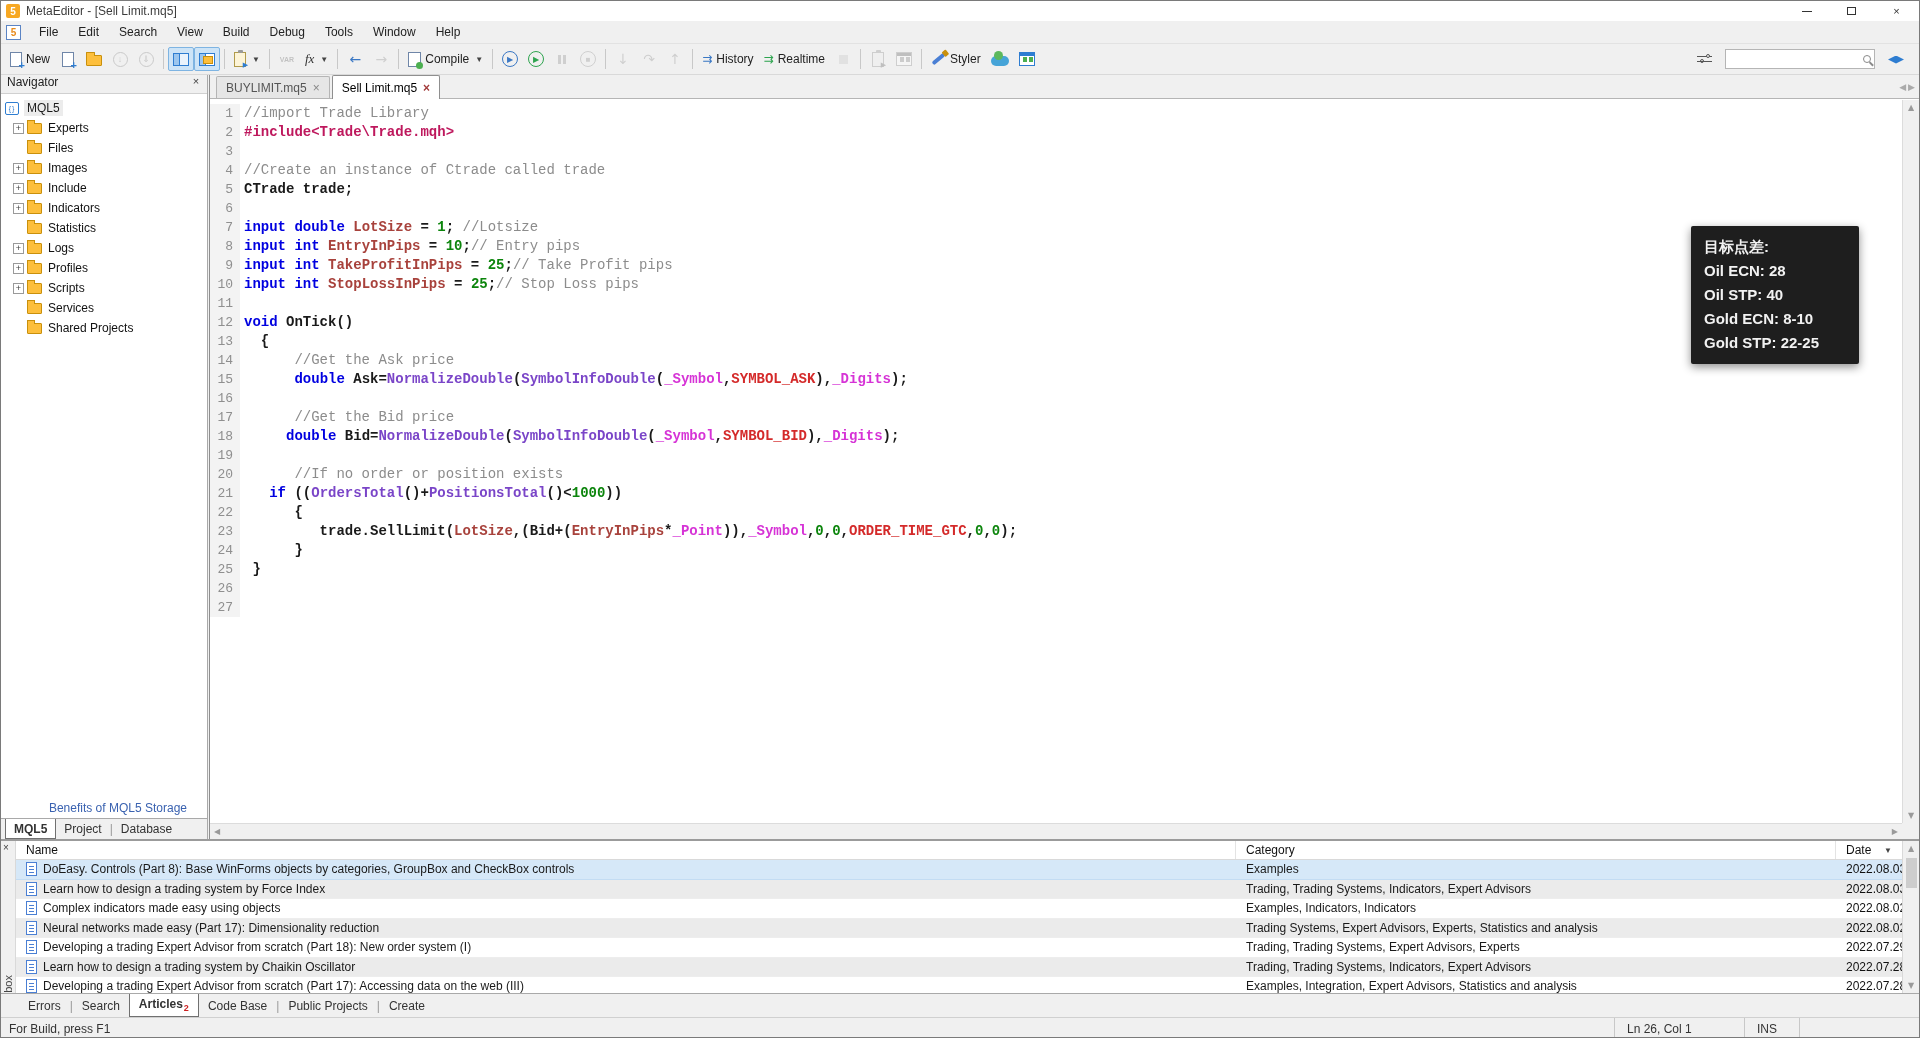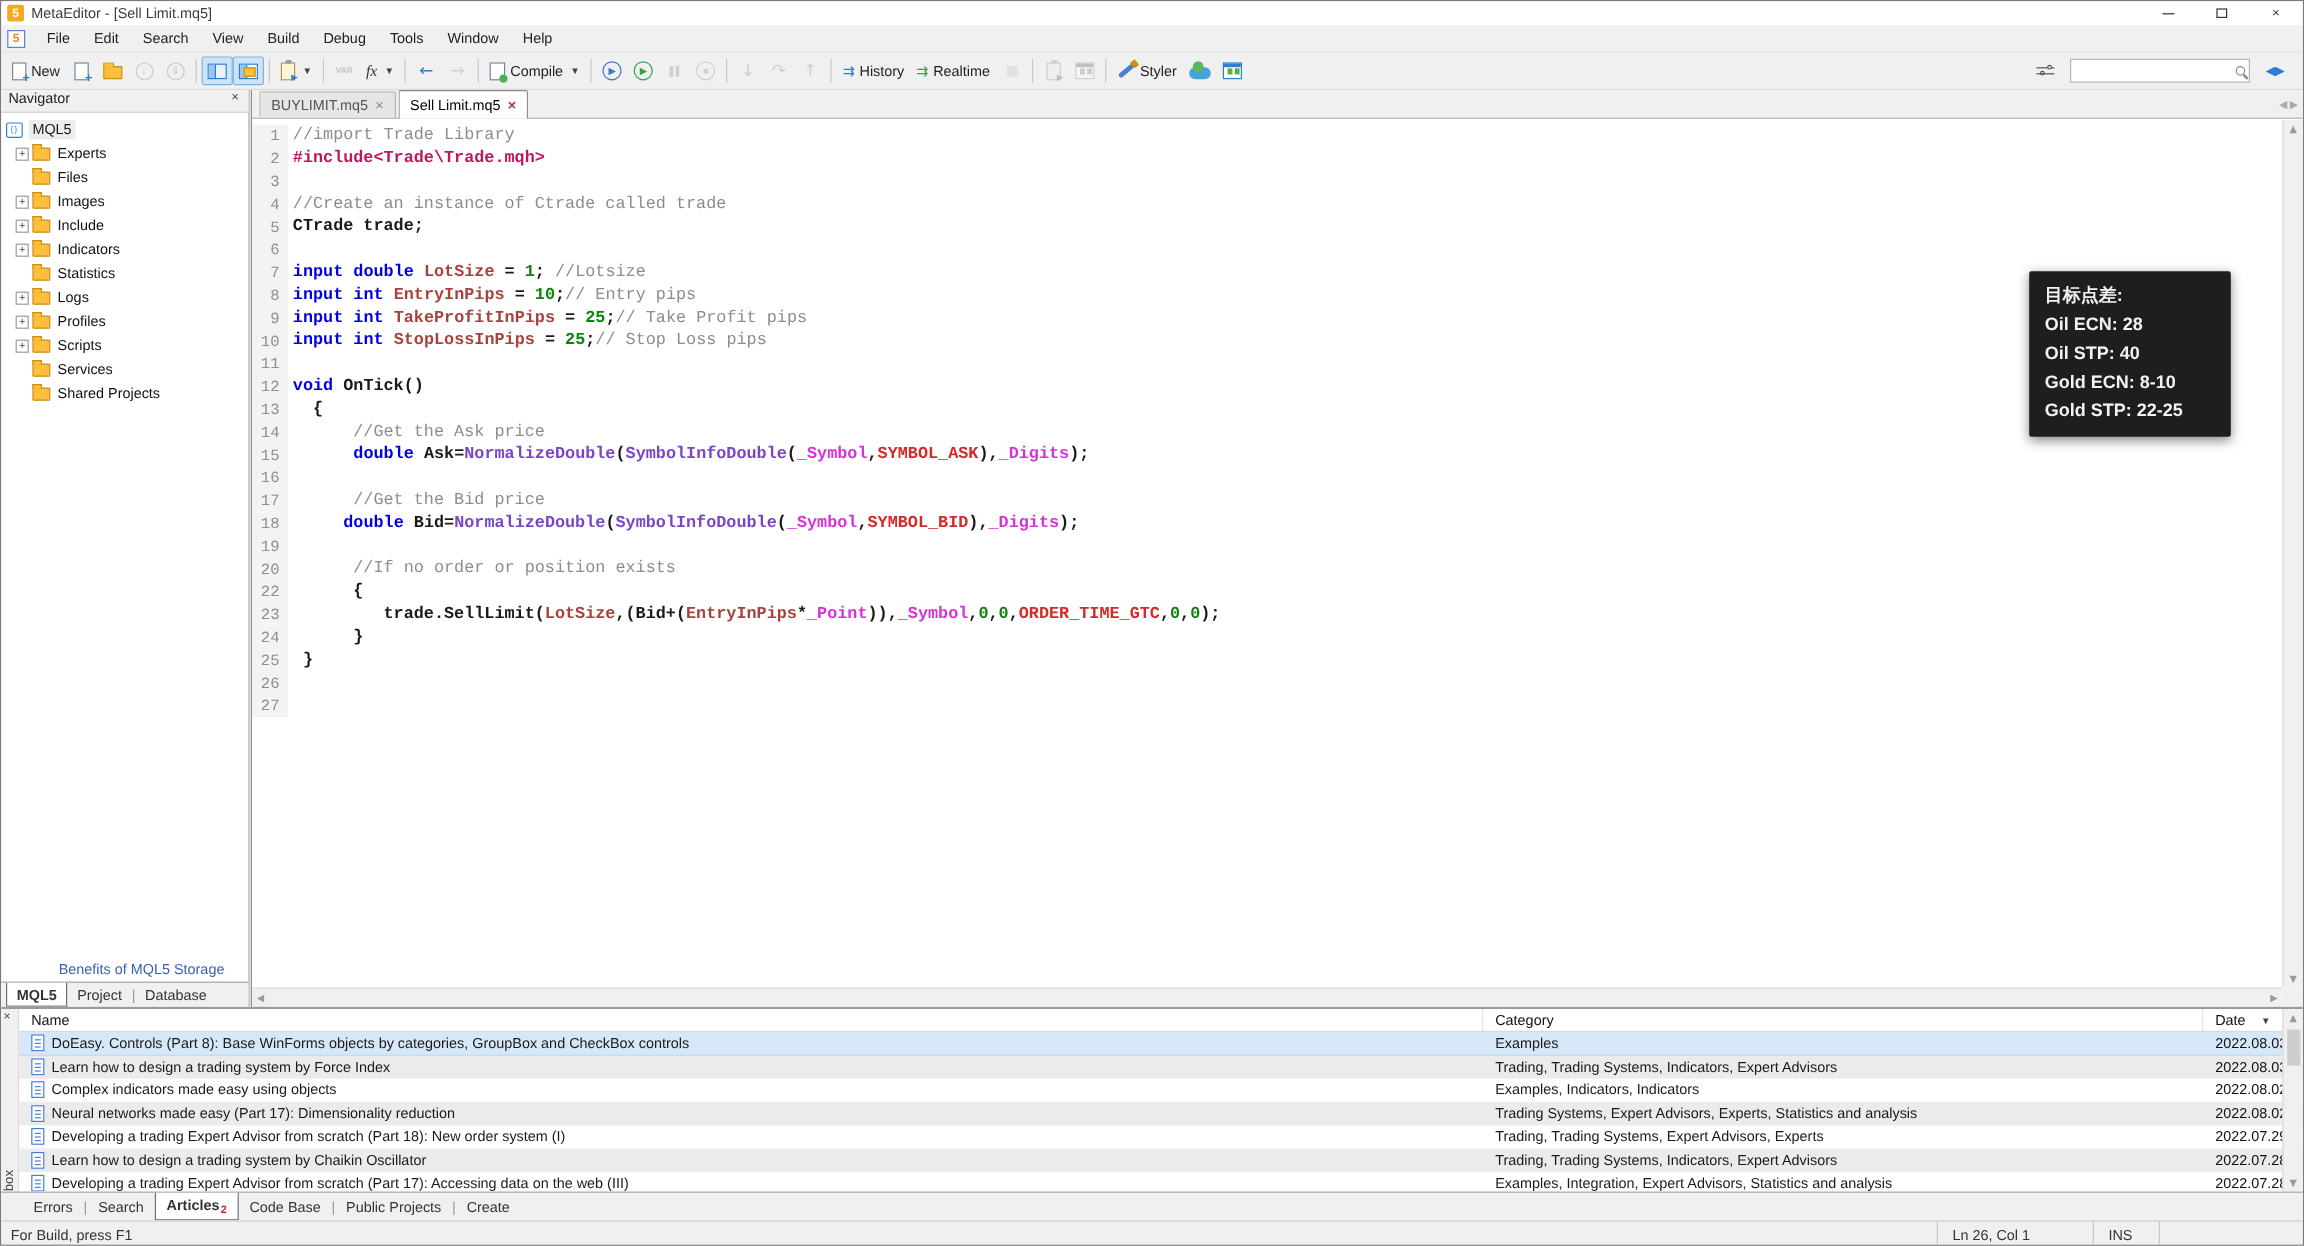--- a/index.html
+++ b/index.html
@@ -429,20 +429,21 @@
         <div class="code-line"><span class="ln">11</span><span class="code"></span></div>
         <div class="code-line"><span class="ln">12</span><span class="code"><span class="tk-k">void</span><span class="tk-p"> OnTick()</span></span></div>
         <div class="code-line"><span class="ln">13</span><span class="code"><span class="tk-p">  {</span></span></div>
         <div class="code-line"><span class="ln">14</span><span class="code"><span class="tk-c">      //Get the Ask price</span></span></div>
         <div class="code-line"><span class="ln">15</span><span class="code"><span class="tk-p">      </span><span class="tk-k">double</span><span class="tk-p"> Ask=</span><span class="tk-f">NormalizeDouble</span><span class="tk-p">(</span><span class="tk-f">SymbolInfoDouble</span><span class="tk-p">(</span><span class="tk-m">_Symbol</span><span class="tk-p">,</span><span class="tk-r">SYMBOL_ASK</span><span class="tk-p">),</span><span class="tk-m">_Digits</span><span class="tk-p">);</span></span></div>
         <div class="code-line"><span class="ln">16</span><span class="code"></span></div>
         <div class="code-line"><span class="ln">17</span><span class="code"><span class="tk-c">      //Get the Bid price</span></span></div>
         <div class="code-line"><span class="ln">18</span><span class="code"><span class="tk-p">     </span><span class="tk-k">double</span><span class="tk-p"> Bid=</span><span class="tk-f">NormalizeDouble</span><span class="tk-p">(</span><span class="tk-f">SymbolInfoDouble</span><span class="tk-p">(</span><span class="tk-m">_Symbol</span><span class="tk-p">,</span><span class="tk-r">SYMBOL_BID</span><span class="tk-p">),</span><span class="tk-m">_Digits</span><span class="tk-p">);</span></span></div>
         <div class="code-line"><span class="ln">19</span><span class="code"></span></div>
         <div class="code-line"><span class="ln">20</span><span class="code"><span class="tk-c">      //If no order or position exists</span></span></div>
+        <div class="code-line"><span class="ln">21</span><span class="code"><span class="tk-p">   </span><span class="tk-k">if</span><span class="tk-p"> ((</span><span class="tk-f">OrdersTotal</span><span class="tk-p">()+</span><span class="tk-f">PositionsTotal</span><span class="tk-p">()&lt;</span><span class="tk-n">1000</span><span class="tk-p">))</span></span></div>
         <div class="code-line"><span class="ln">22</span><span class="code"><span class="tk-p">      {</span></span></div>
         <div class="code-line"><span class="ln">23</span><span class="code"><span class="tk-p">         trade.SellLimit(</span><span class="tk-i">LotSize</span><span class="tk-p">,(Bid+(</span><span class="tk-i">EntryInPips</span><span class="tk-p">*</span><span class="tk-m">_Point</span><span class="tk-p">)),</span><span class="tk-m">_Symbol</span><span class="tk-p">,</span><span class="tk-n">0</span><span class="tk-p">,</span><span class="tk-n">0</span><span class="tk-p">,</span><span class="tk-r">ORDER_TIME_GTC</span><span class="tk-p">,</span><span class="tk-n">0</span><span class="tk-p">,</span><span class="tk-n">0</span><span class="tk-p">);</span></span></div>
         <div class="code-line"><span class="ln">24</span><span class="code"><span class="tk-p">      }</span></span></div>
         <div class="code-line"><span class="ln">25</span><span class="code"><span class="tk-p"> }</span></span></div>
         <div class="code-line"><span class="ln">26</span><span class="code"></span></div>
         <div class="code-line"><span class="ln">27</span><span class="code"></span></div>
       </div>
     <div class="vscroll">
       <span class="sarrow">▲</span>
       <span class="sarrow">▼</span>

